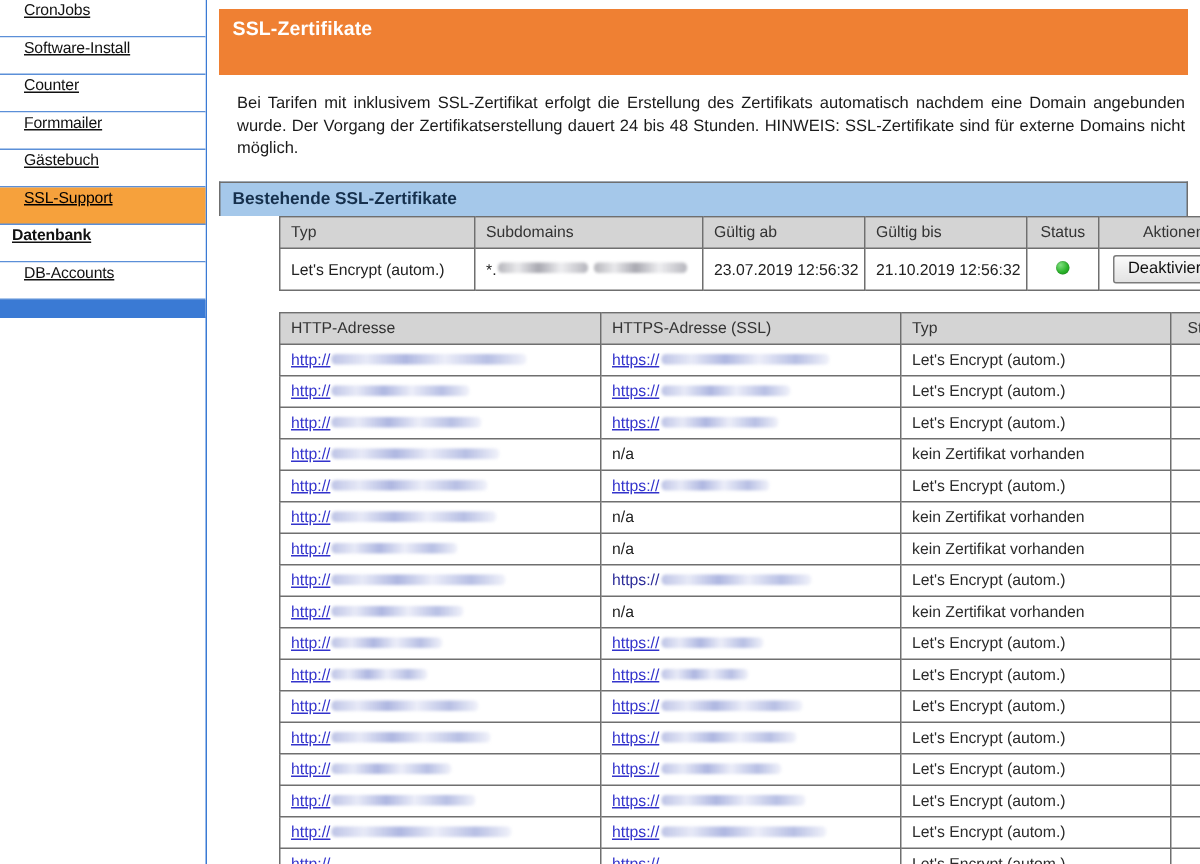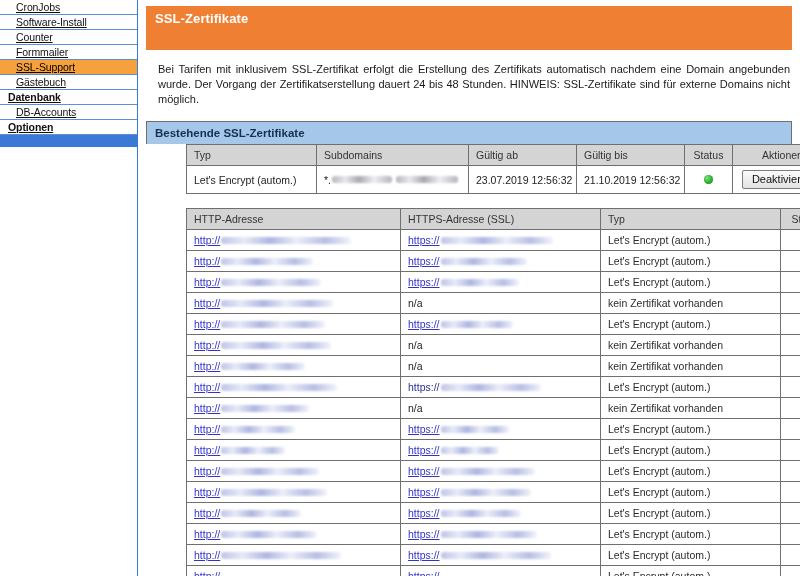--- a/index.html
+++ b/index.html
@@ -16,21 +16,21 @@
 
   
   #sidebar {
     width: 138px;
     flex: 0 0 138px;
     background: #ffffff;
     border-right: 1px solid #3a7ad4;
     position: relative;
   }
   .nav-item {
-    height: 15px;
+    height: 25px;
     line-height: 15px;
     border-bottom: 1px solid #5b8fd8;
     padding-left: 8px;
     background: #ffffff;
     white-space: nowrap;
     overflow: hidden;
   }
   .nav-item .lnk {
     color: #111111;
     text-decoration: underline;
@@ -167,25 +167,24 @@
 <body>
 
 <div id="page">
 
   <nav id="sidebar">
     <div id="sidebar-nav">
         <div class="nav-item sub"><span class="lnk">CronJobs</span></div>
         <div class="nav-item sub"><span class="lnk">Software-Install</span></div>
         <div class="nav-item sub"><span class="lnk">Counter</span></div>
         <div class="nav-item sub"><span class="lnk">Formmailer</span></div>
+        <div class="nav-item sub"><span class="lnk">Gästebuch</span></div>
         <div class="nav-item sub active"><span class="lnk">SSL-Support</span></div>
-        <div class="nav-item sub"><span class="lnk">Gästebuch</span></div>
         <div class="nav-item section"><span class="lnk">Datenbank</span></div>
         <div class="nav-item sub"><span class="lnk">DB-Accounts</span></div>
-        <div class="nav-item section"><span class="lnk">Optionen</span></div>
       </div>
     <div id="sidebar-footer"></div>
   </nav>
 
   <main id="main">
 
     <div class="page-title">SSL-Zertifikate</div>
 
     <p class="intro">Bei Tarifen mit inklusivem SSL-Zertifikat erfolgt die Erstellung des Zertifikats automatisch nachdem eine Domain angebunden wurde. Der Vorgang der Zertifikatserstellung dauert 24 bis 48 Stunden. HINWEIS: SSL-Zertifikate sind für externe Domains nicht möglich.</p>
 

